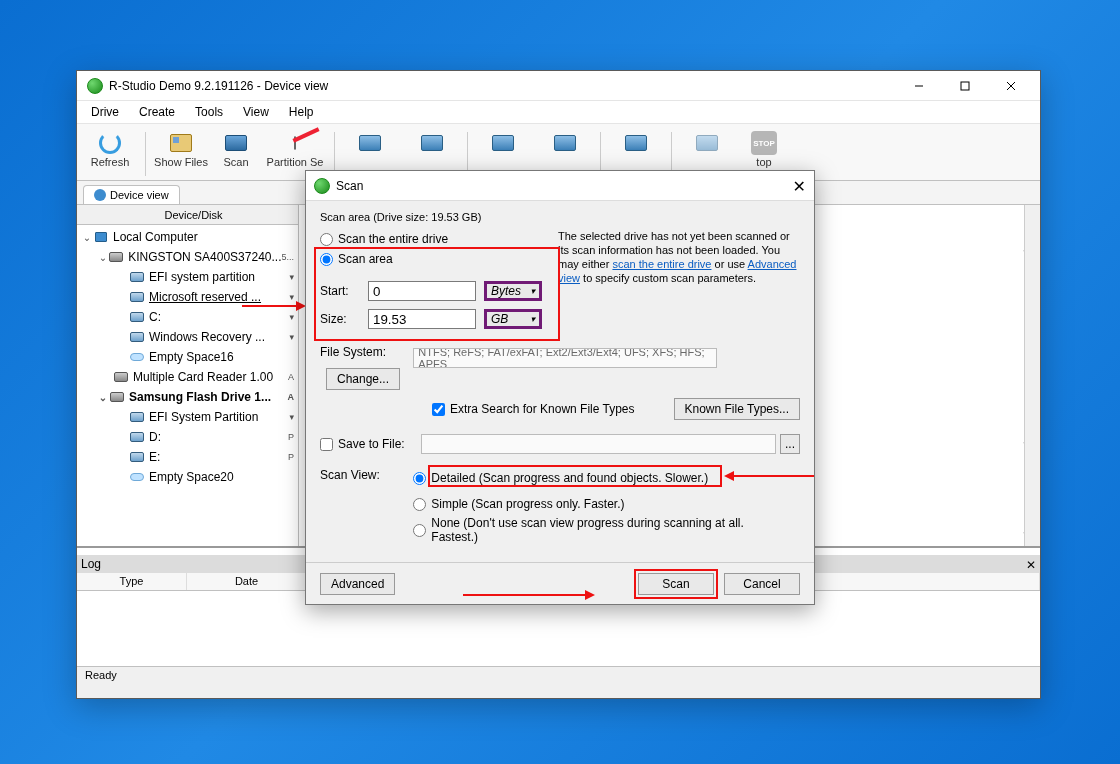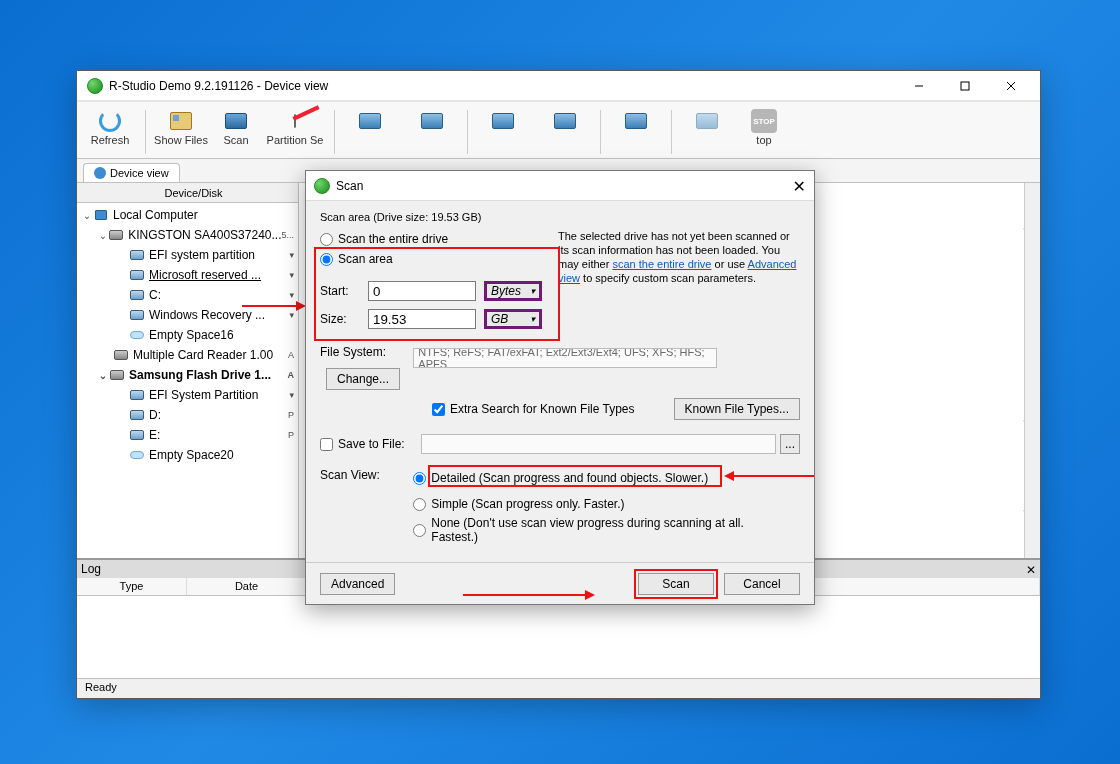--- a/index.html
+++ b/index.html
@@ -117,25 +117,25 @@
   .rightpanel { flex:1; position:relative; overflow:hidden; font-size:12px; }
   .proplist { padding:4px 2px 4px 8px; display:flex; flex-direction:column; gap:4px;}
   .propline { height:18px; display:flex; align-items:center; white-space:nowrap; overflow:hidden;}
   .propline.hasdrop::after { content:"▾"; margin-left:auto; margin-right:10px; font-size:9px; color:#333;}
   .rightsb { position:absolute; right:0; top:0; bottom:0; width:16px; background:#f0f0f0; border-left:1px solid #ccc;}
 
   .logpanel {
     height:120px; border-top:2px solid #999;
     display:flex; flex-direction:column;
   }
-  .loghdr { height:18px; background:#dcdcdc; display:flex; align-items:center; padding:0 4px; }
+  .loghdr { height:18px; background:#dcdcdc; display:flex; align-items:center; padding:0 4px;margin-top:7px; }
   .loghdr .x { margin-left:auto; font-family:system-ui; font-size:12px;}
   .logcols { height:18px; display:flex; border-bottom:1px solid #c0c0c0; background:#f7f7f7; font-size:11px;}
   .logcol { padding:2px 0; text-align:center; border-right:1px solid #ddd;}
-  .statusbar { height:20px; border-top:1px solid #c0c0c0; background:#f0f0f0; padding:2px 8px; font-size:11px;}
+  .statusbar { height:32px; border-top:1px solid #c0c0c0; background:#f0f0f0; padding:2px 8px; font-size:11px;}
 
   
   .dialog {
     position:absolute;
     left:305px; top:170px;
     width:510px; height:435px;
     background:#f0f0f0;
     border:1px solid #777;
     box-shadow: 0 6px 22px rgba(0,0,0,.35);
     display:flex; flex-direction:column;
@@ -196,20 +196,27 @@
       </div>
       <div class="winbtn">
         <svg width="10" height="10">
             <line x1="1" y1="1" x2="9" y2="9" stroke="#000"></line>
             <line x1="9" y1="1" x2="1" y2="9" stroke="#000"></line>
           </svg>
       </div>
     </div>
   </div>
 
+  <div class="menubar">
+    <span class="menuitem">Drive</span>
+    <span class="menuitem">Create</span>
+    <span class="menuitem">Tools</span>
+    <span class="menuitem">View</span>
+    <span class="menuitem">Help</span>
+  </div>
 
   <div class="toolbar">
     <div class="tbbtn">
       <span class="tbicon">
           <span class="ico-refresh"></span>
         </span>
       <span>Refresh</span>
     </div>
     <div class="tbsep"></div>
     <div class="tbbtn">

